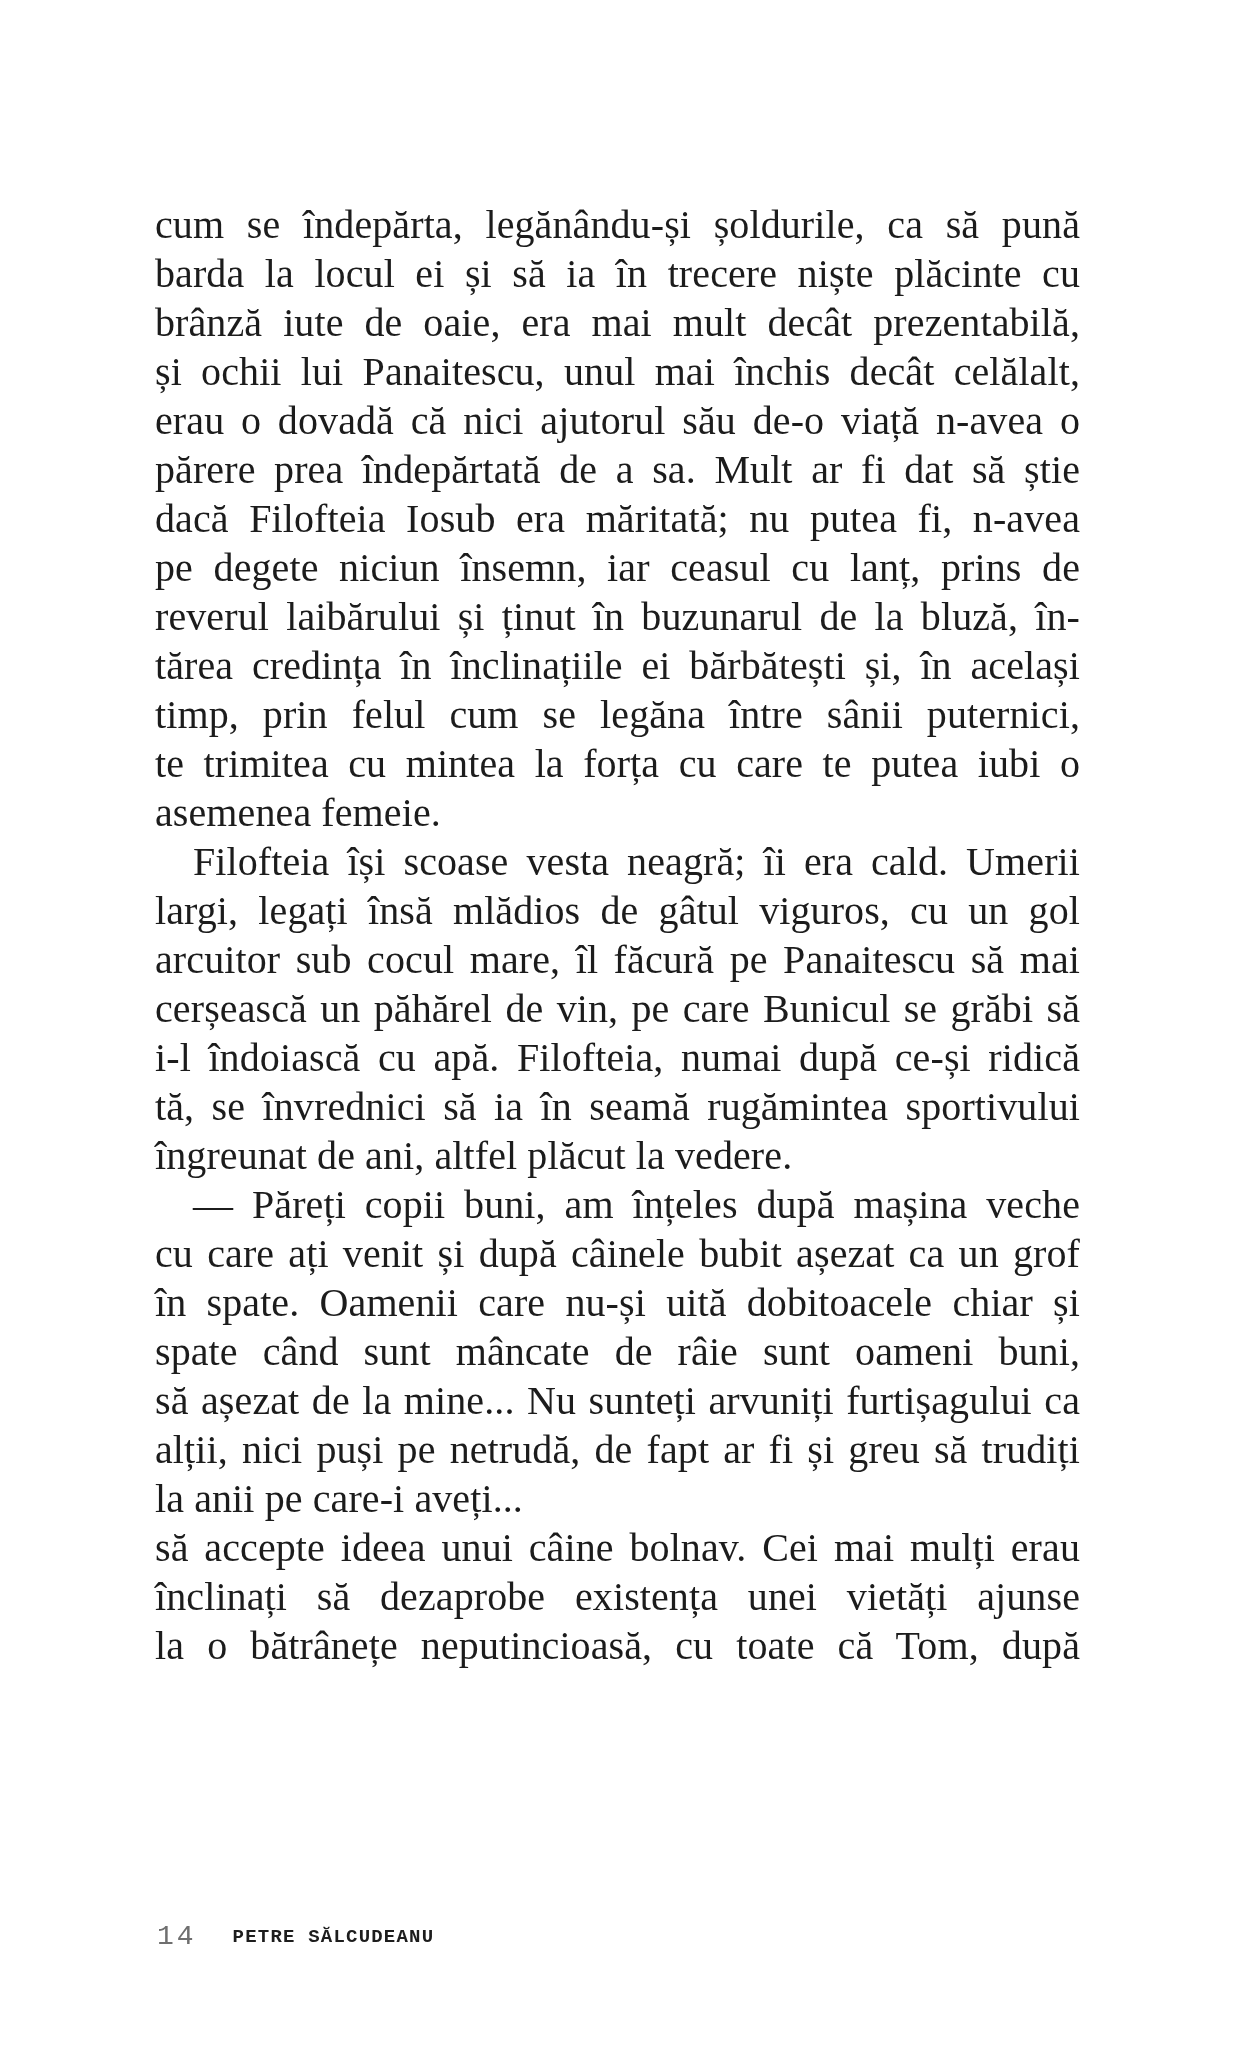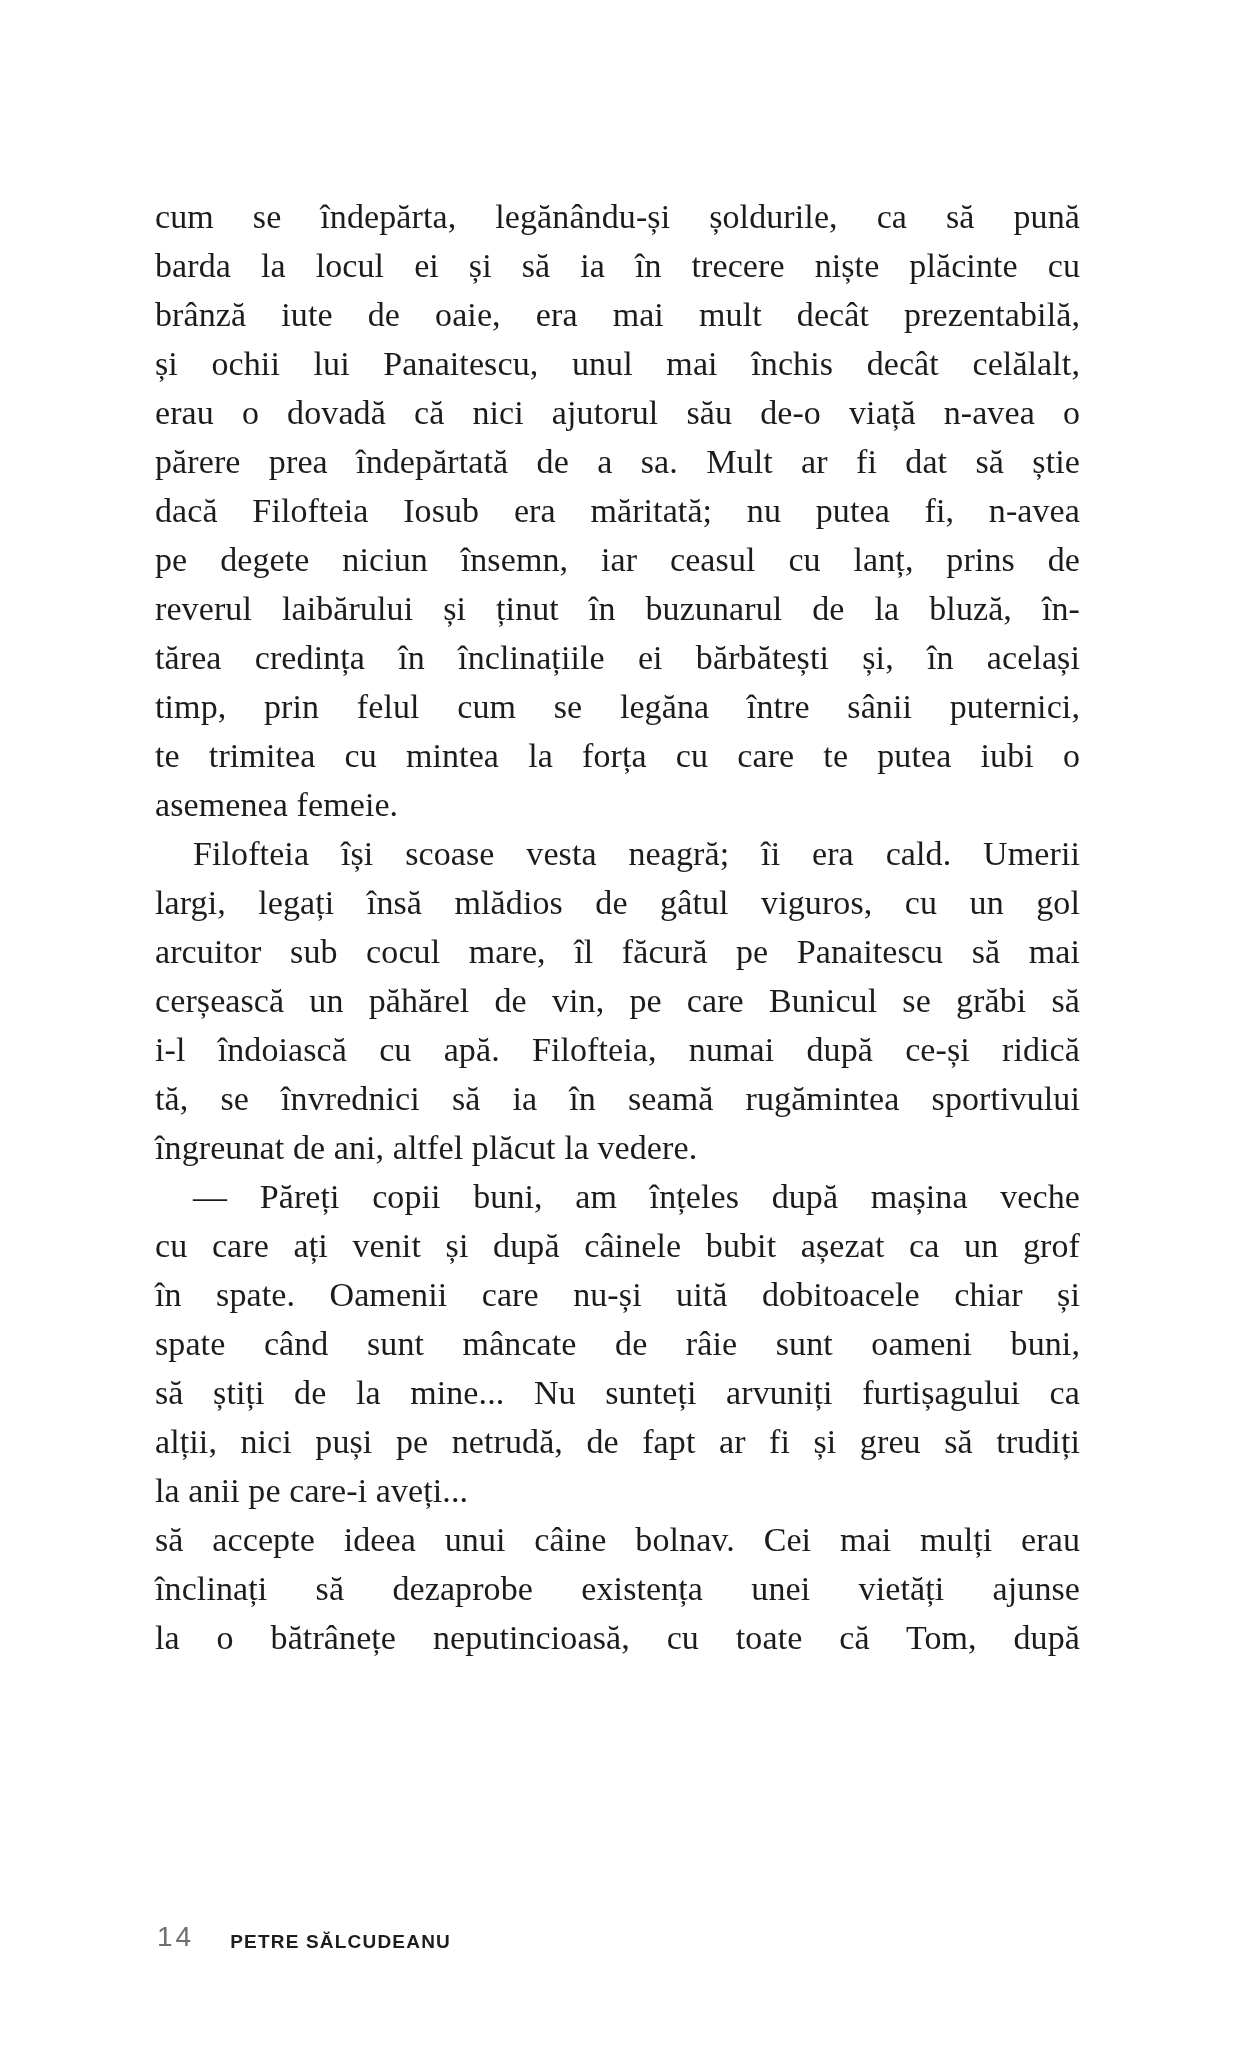--- a/index.html
+++ b/index.html
@@ -10,46 +10,46 @@
   .page {
     position: relative;
     width: 1252px;
     height: 2048px;
     background: #ffffff;
     overflow: hidden;
   }
   .text-block {
     position: absolute;
     left: 155px;
-    top: 192px;
+    top: 200px;
     width: 925px;
     font-family: "Liberation Serif", "DejaVu Serif", serif;
-    font-size: 34px;
+    font-size: 40px;
     line-height: 49px;
     color: #1c1c1c;
     letter-spacing: 0.1px;
   }
   .line {
     text-align: justify;
     text-align-last: justify;
   }
   .line.lastleft {
     text-align: center;
     text-align-last: left;
   }
   .line.indent {
     text-indent: 38px;
   }
   .footer {
     position: absolute;
     left: 157px;
     top: 1921px;
     display: flex;
-    align-items: flex-end;
-    font-family: Liberation Sans, sans-serif;
+    align-items: center;
+    font-family: Liberation Mono, monospace;
   }
   .page-num {
     font-size: 28px;
     font-weight: 300;
     color: #6f6f6f;
     letter-spacing: 3px;
   }
   .author {
     margin-left: 36px;
     font-size: 19px;
@@ -81,21 +81,21 @@
       <div class="line">largi, legați însă mlădios de gâtul viguros, cu un gol</div>
       <div class="line">arcuitor sub cocul mare, îl făcură pe Panaitescu să mai</div>
       <div class="line">cerșească un păhărel de vin, pe care Bunicul se grăbi să</div>
       <div class="line">i-l îndoiască cu apă. Filofteia, numai după ce-și ridică</div>
       <div class="line">tă, se învrednici să ia în seamă rugămintea sportivului</div>
       <div class="line lastleft">îngreunat de ani, altfel plăcut la vedere.</div>
       <div class="line indent">— Păreți copii buni, am înțeles după mașina veche</div>
       <div class="line">cu care ați venit și după câinele bubit așezat ca un grof</div>
       <div class="line">în spate. Oamenii care nu-și uită dobitoacele chiar și</div>
       <div class="line">spate când sunt mâncate de râie sunt oameni buni,</div>
-      <div class="line">să știți de la mine... Nu sunteți arvuniți furtișagului ca</div>
+      <div class="line">să așezat de la mine... Nu sunteți arvuniți furtișagului ca</div>
       <div class="line">alții, nici puși pe netrudă, de fapt ar fi și greu să trudiți</div>
       <div class="line lastleft">la anii pe care-i aveți...</div>
       <div class="line">să accepte ideea unui câine bolnav. Cei mai mulți erau</div>
       <div class="line">înclinați să dezaprobe existența unei vietăți ajunse</div>
       <div class="line">la o bătrânețe neputincioasă, cu toate că Tom, după</div>
     </main>
 
   <footer class="footer">
     <span class="page-num">14</span>
     <span class="author">PETRE SĂLCUDEANU</span>

